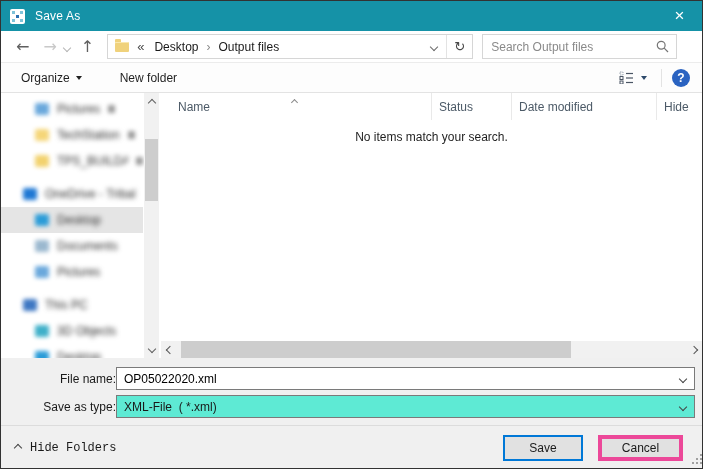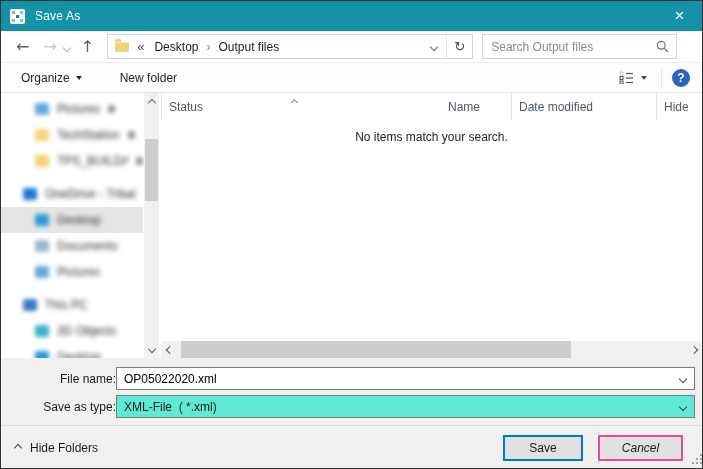--- a/index.html
+++ b/index.html
@@ -107,25 +107,25 @@
   .field-row { display:flex; align-items:center; margin-bottom:5px; }
   .field-label { width:115px; text-align:right; flex:0 0 auto; }
   .combo { flex:1; height:23px; border:1px solid #7a7a7a; display:flex; align-items:center; background:#fff; }
   .combo input { flex:1; border:none; outline:none; font:inherit; padding:0 7px; background:transparent; min-width:0; }
   .combo.gray { background:#5eead4; }
   .combo .val { flex:1; padding:0 7px; white-space:pre; overflow:hidden; }
   .combo .dd { width:22px; display:flex; align-items:center; justify-content:center; color:#444; }
 
   
   .footer { height:44px; background:#f0f0f0; border-top:1px solid #dcdcdc; display:flex; align-items:center; }
-  .hide-folders { display:flex; align-items:center; gap:9px; margin-left:14px; color:#1a1a1a; }
+  .hide-folders { display:flex; align-items:center; gap:9px; margin-left:14px; color:#1a1a1a;font-family:Liberation Mono, monospace; }
   .hide-folders .chev { color:#444; }
   .btn { height:26px; background:#e1e1e1; display:flex; align-items:center; justify-content:center; }
   .btn.save { width:80px; border:2px solid var(--accent,#0078d7); margin-left:auto; }
-  .btn.cancel { width:85px; border:2px solid #ec4899; margin-left:15px; margin-right:19px;font-style:italic; }
+  .btn.cancel { width:85px; border:4px solid #ec4899; margin-left:15px; margin-right:19px; }
   .grip { position:absolute; right:2px; bottom:2px; width:10px; height:10px; }
   .grip::after { content:""; position:absolute; width:2px; height:2px; background:#a0a0a0;
                  box-shadow:0 0 0 0 #a0a0a0, -4px 4px 0 0 #a0a0a0, 0 4px 0 0 #a0a0a0,
                             4px 0 0 0 #a0a0a0, 4px 4px 0 0 #a0a0a0, 4px -4px 0 0 #a0a0a0;
                  right:2px; bottom:6px; }
 </style>
 </head>
 <body>
 
 <div class="dialog">
@@ -260,22 +260,22 @@
         <span class="thumb"></span>
         <span class="arr bottom">
             <span class="chev down"></span>
           </span>
       </div>
     </div>
 
     <div class="main">
       <div class="list-header">
         <span class="sort-chev"><span class="chev up"></span></span>
+        <div class="col first">Name</div>
         <div class="col">Status</div>
-        <div class="col first">Name</div>
         <div class="col">Date modified</div>
         <div class="col">Hide</div>
       </div>
       <div class="empty-msg">No items match your search.</div>
       <div class="h-scroll">
         <span class="arr left">
             <span class="chev left"></span>
           </span>
         <span class="thumb"></span>
         <span class="arr right">

